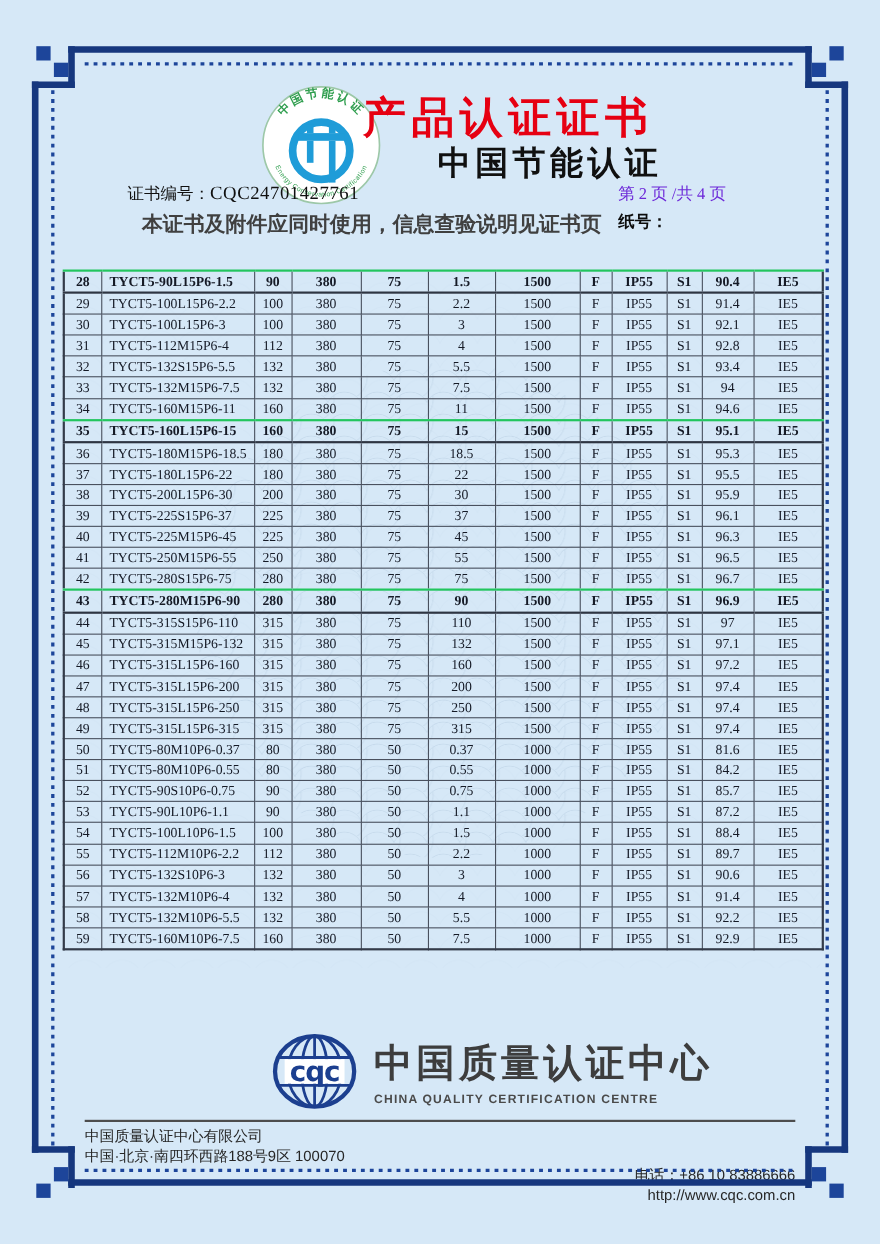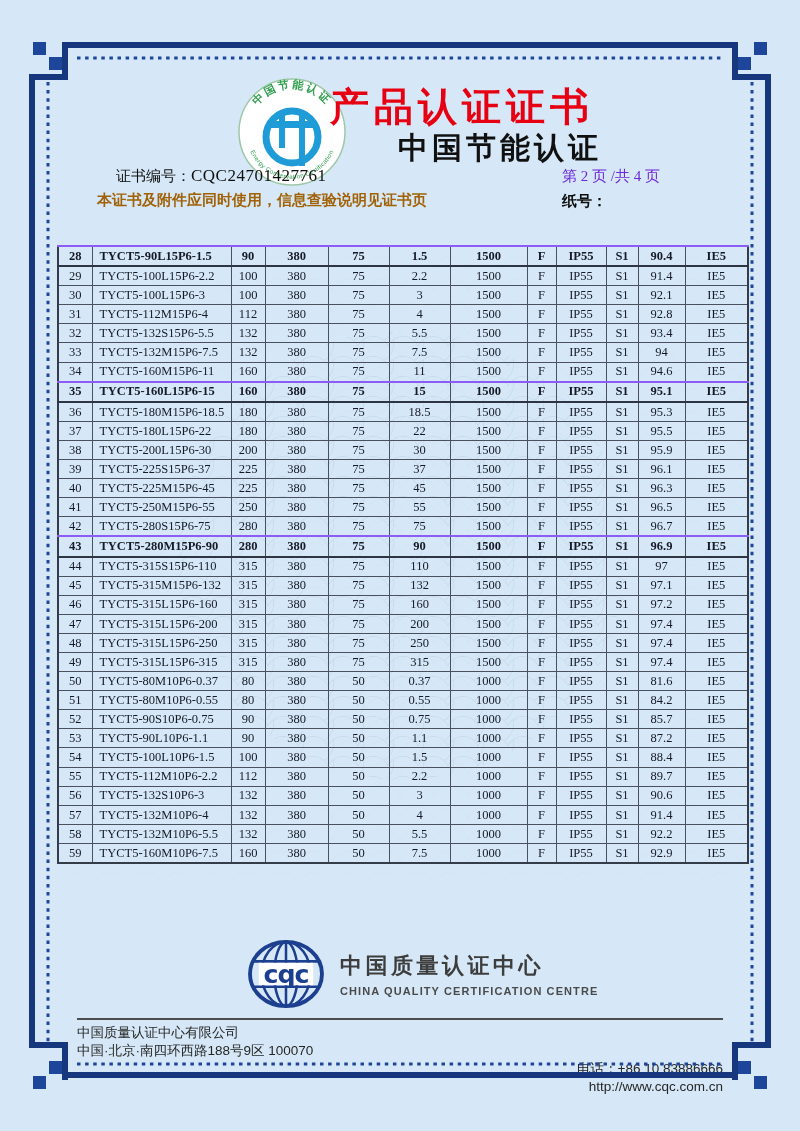--- a/index.html
+++ b/index.html
@@ -41,44 +41,44 @@
   }
   .subtitle{
     position:absolute;left:330px;top:128px;width:340px;z-index:2;
     text-align:center;font-size:30px;font-weight:600;letter-spacing:4px;
     color:#101010;white-space:nowrap;
   }
   .cert-line{position:absolute;left:116px;top:166px;z-index:2;font-size:15px;color:#101010;white-space:nowrap;}
   .cert-line .kai{font-family:Liberation Sans, sans-serif;font-size:15px;}
   .cert-line .num{font-family:Liberation Serif, serif;font-size:17px;letter-spacing:.5px;}
   .page-line{position:absolute;left:562px;top:167px;z-index:2;font-family:Liberation Serif, serif;font-size:15px;color:#6d28d9;white-space:nowrap;}
-  .notice{position:absolute;left:97px;top:191px;z-index:2;font-size:15px;font-weight:bold;color:#a16207;white-space:nowrap;}
+  .notice{position:absolute;left:129px;top:191px;z-index:2;font-size:19px;font-weight:bold;color:#404040;white-space:nowrap;}
   .paper{position:absolute;left:562px;top:192px;z-index:2;font-size:15px;font-weight:bold;color:#0d0d0d;white-space:nowrap;}
 
   
   table.grid{
     position:absolute;left:57px;top:245px;width:690px;z-index:2;
     border-collapse:collapse;table-layout:fixed;
     font-family:"Liberation Serif","DejaVu Serif",serif;
     font-size:12.5px;color:#151a26;
     border:2px solid #343b49;
   }
   table.grid td{
     border:1px solid #49505e;height:18.1px;padding:0;
     text-align:center;vertical-align:middle;line-height:1;
     white-space:nowrap;overflow:hidden;
   }
   table.grid td.model{text-align:left;padding-left:7px;}
   tr.hl{font-weight:bold;}
-  tr.hl td{border-top:2px solid #8b5cf6;border-bottom:2px solid #2e3542;}
+  tr.hl td{border-top:2px solid #22c55e;border-bottom:2px solid #2e3542;}
 
   
   .cqc-block{position:absolute;left:247px;top:939px;z-index:2;display:flex;align-items:center;}
   .cqc-text{margin-left:15px;}
-  .org-cn{font-size:22px;font-weight:bold;color:#3d3d3d;letter-spacing:3.5px;white-space:nowrap;}
+  .org-cn{font-size:35px;font-weight:bold;color:#3d3d3d;letter-spacing:3.5px;white-space:nowrap;}
   .org-en{font-size:11px;font-weight:bold;color:#4a4a4a;letter-spacing:1.1px;margin-top:4px;white-space:nowrap;}
   .rule{position:absolute;left:77px;top:1018px;width:646px;height:2px;background:#4d4d4d;z-index:2;}
   .company{position:absolute;left:77px;top:1024px;z-index:2;font-size:13.5px;color:#262626;line-height:17.5px;white-space:nowrap;}
   .contact{position:absolute;right:77px;top:1024px;z-index:2;font-size:13.5px;color:#262626;line-height:17.5px;text-align:right;white-space:nowrap;margin-top:36px;}
 </style>
 </head>
 <body>
 
 <div class="page">
 

